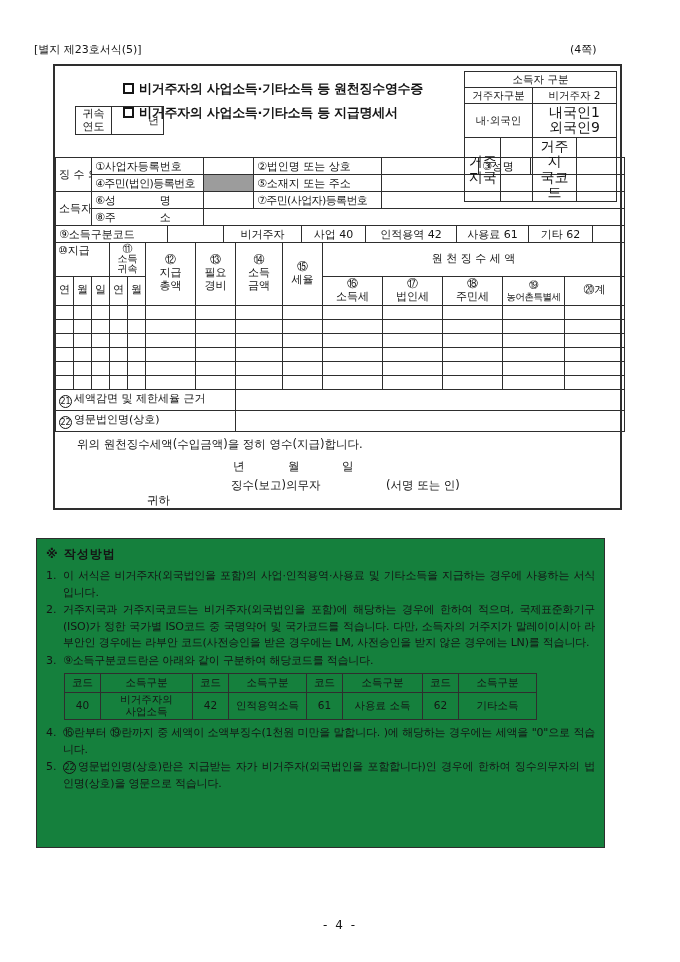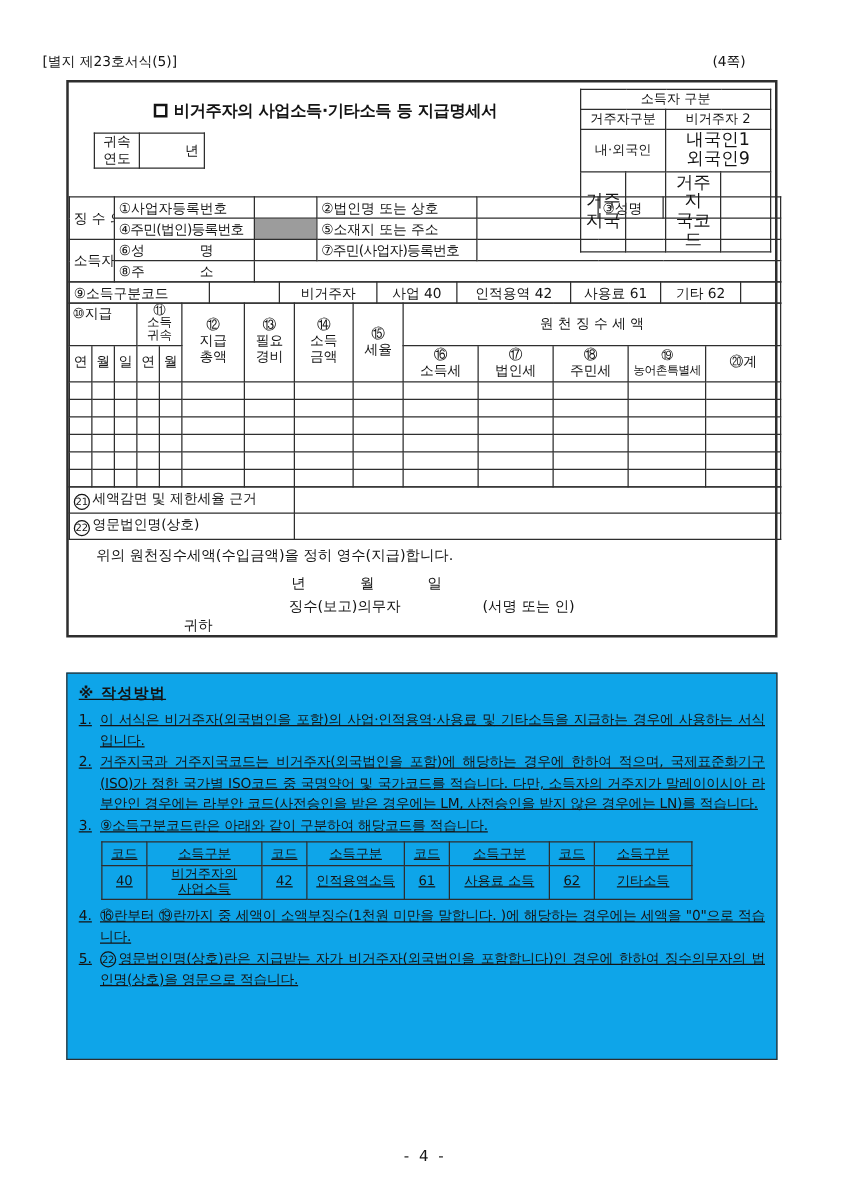--- a/index.html
+++ b/index.html
@@ -47,21 +47,21 @@
 
   .circ {
     display:inline-block; width:13px; height:13px; border:1px solid #141414; border-radius:50%;
     font-size:8px; line-height:12px; text-align:center; margin-right:2px; vertical-align:-2px; font-family:"DejaVu Sans", sans-serif;
   }
 
   .sig-area { position:relative; height:76px; font-size:11.5px; }
   .sig-abs { position:absolute; white-space:nowrap; }
 
   
-  .inst-box { position:absolute; left:53px; top:538px; width:569px; height:310px; border:1.5px solid #2e2e2e; padding:7px 9px 4px 9px; font-size:11px; overflow:hidden; background:#0ea5e9;text-decoration:underline; }
+  .inst-box { position:absolute; left:36px; top:538px; width:569px; height:310px; border:1.5px solid #2e2e2e; padding:7px 9px 4px 9px; font-size:11px; overflow:hidden; background:#15803d; }
   .inst-heading { font-weight:bold; font-size:12px; margin-bottom:5px; letter-spacing:1px; }
   .inst-item { display:flex; line-height:1.5; margin-bottom:1px; }
   .inst-num { width:17px; flex:none; }
   .inst-text { flex:1; text-align:justify; letter-spacing:-0.2px; }
   .code-table { border-collapse:collapse; table-layout:fixed; width:452px; margin:4px 0 5px 18px; font-size:10.5px; }
   .code-table td { border:1px solid #2e2e2e; text-align:center; padding:0 2px; }
   .code-table .hd td { height:19px; }
   .code-table .dt td { height:27px; white-space:pre-line; line-height:1.1; }
 
   .footer-page { position:absolute; left:0; top:918px; width:680px; text-align:center; font-size:12px; letter-spacing:2px; }
@@ -80,20 +80,21 @@
       <table class="belong-table">
         <tbody>
             <tr>
           <td class="belong-label">귀속
 연도</td>
           <td class="belong-year">년</td>
         </tr>
       </tbody>
         </table>
       <div class="titles">
+        <div class="title-line"><span class="chk"></span><span>비거주자의 사업소득·기타소득 등 원천징수영수증</span></div>
         <div class="title-line"><span class="chk"></span><span>비거주자의 사업소득·기타소득 등  지급명세서</span></div>
       </div>
       <table class="class-box">
         <tbody>
             <tr>
               <td colspan="4" style="height:16px;">소득자 구분</td>
             </tr>
         <tr>
           <td colspan="2" style="width:68px; height:16px;">거주자구분</td>
           <td colspan="2" style="width:76px;">비거주자 2</td>

